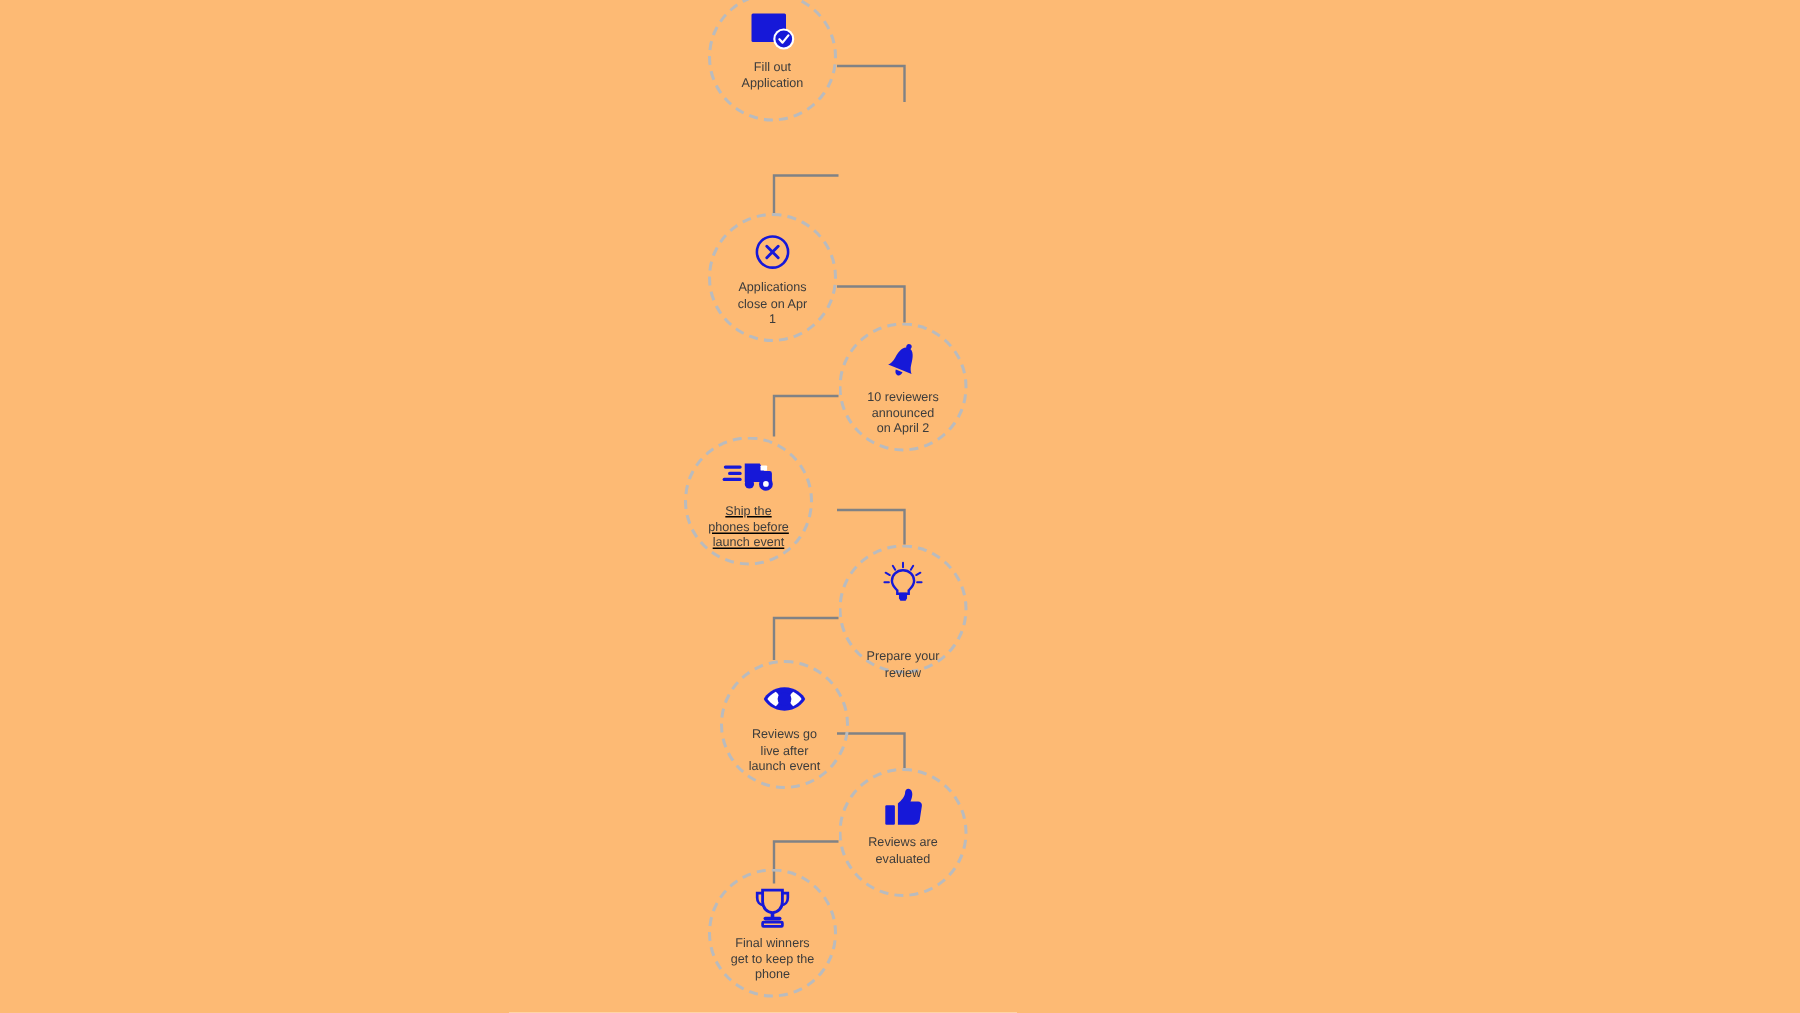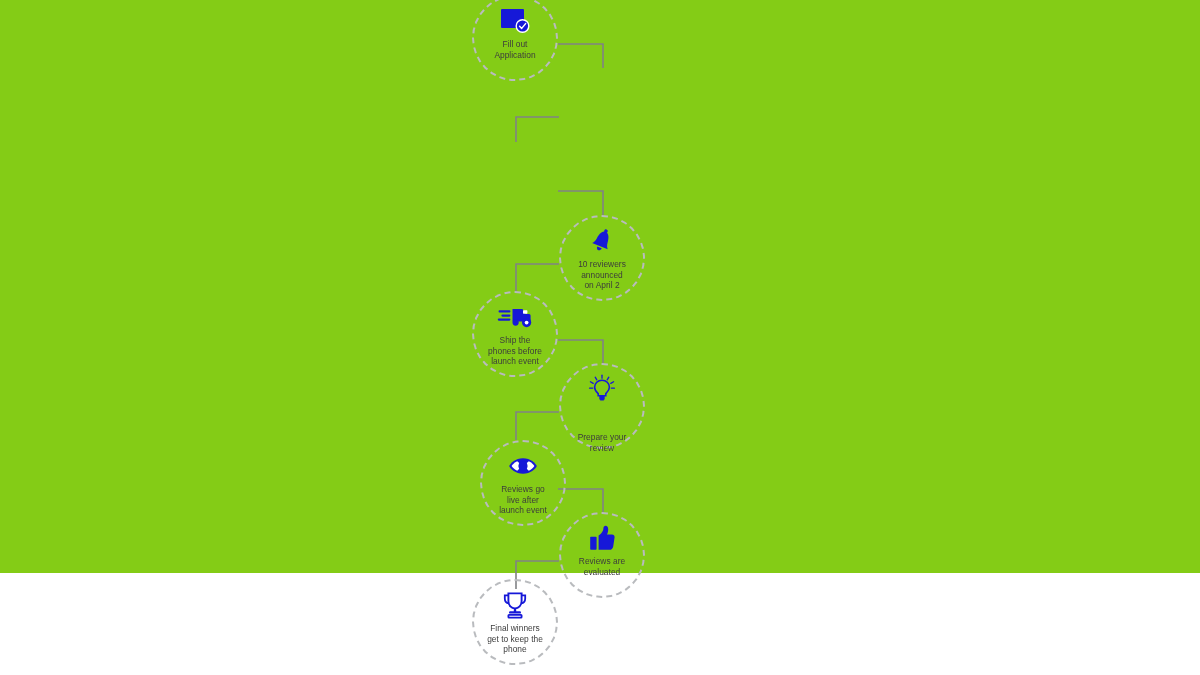--- a/index.html
+++ b/index.html
@@ -10,22 +10,22 @@
   }
   body {
     width: 1200px;
     height: 675px;
     overflow: hidden;
     font-family: "Liberation Sans", sans-serif;
   }
   #canvas {
     position: relative;
     width: 1200px;
-    height: 573px;
-    background: #84cc16;
+    height: 675px;
+    background: #fdba74;
   }
   #connectors {
     position: absolute;
     left: 0;
     top: 0;
     width: 1200px;
     height: 675px;
   }
   .node {
     position: absolute;
@@ -99,37 +99,48 @@
         <circle cx="22.5" cy="18" r="7" fill="#ffffff"></circle>
         <circle cx="22.5" cy="18" r="5.6" fill="#1618d8"></circle>
         <path d="M19.6 18.2 L21.7 20.4 L25.6 15.6" fill="none" stroke="#ffffff" stroke-width="1.5" stroke-linecap="round" stroke-linejoin="round"></path>
       </svg>
     </div>
     <div class="node-label">Fill out
 Application</div>
   </div>
 
 
+  <div class="node" style="left:472px; top:142px;">
+    <div class="node-icon">
+      <svg width="24" height="24" viewBox="0 0 24 24">
+        <circle cx="12" cy="12" r="10.4" fill="none" stroke="#1618d8" stroke-width="1.7"></circle>
+        <path d="M8.2 8.2 L15.8 15.8 M15.8 8.2 L8.2 15.8" fill="none" stroke="#1618d8" stroke-width="1.9" stroke-linecap="round"></path>
+      </svg>
+    </div>
+    <div class="node-label">Applications
+close on Apr
+1</div>
+  </div>
 
   <div class="node" style="left:559px; top:215px;">
     <div class="node-icon">
       <svg width="28" height="28" viewBox="0 0 28 28">
         <g transform="rotate(22 14 14)">
           <path d="M14 4.2 C18.2 4.2 19.4 9.8 19.8 13.6 C20.1 16.4 21.3 18.4 22.4 19.6 L5.6 19.6 C6.7 18.4 7.9 16.4 8.2 13.6 C8.6 9.8 9.8 4.2 14 4.2 Z" fill="#1618d8"></path>
           <circle cx="14" cy="3.4" r="1.8" fill="#1618d8"></circle>
           <path d="M11.6 20.8 C11.6 22.6 12.7 23.9 14 23.9 C15.3 23.9 16.4 22.6 16.4 20.8 Z" fill="#1618d8"></path>
         </g>
       </svg>
     </div>
     <div class="node-label">10 reviewers
 announced
 on April 2</div>
   </div>
 
-  <div class="node" style="left:472px; top:291px;">
+  <div class="node" style="left:456px; top:291px;text-decoration:underline;">
     <div class="node-icon">
       <svg width="34" height="24" viewBox="0 0 34 24">
         <path d="M14.5 4 H24.5 L27.5 9 H31 A1.6 1.6 0 0 1 32.6 10.6 V16.4 H14.5 Z" fill="#1618d8"></path>
         <rect x="25" y="5.3" width="4.4" height="3.4" rx="0.6" fill="#ffffff"></rect>
         <circle cx="28.6" cy="17.6" r="4.6" fill="#1618d8"></circle>
         <circle cx="28.6" cy="17.6" r="1.9" fill="#ffffff"></circle>
         <circle cx="17.6" cy="17.6" r="3.1" fill="#1618d8"></circle>
         <g stroke="#1618d8" stroke-width="2.1" stroke-linecap="round">
           <path d="M1.6 6.4 H11.4"></path>
           <path d="M4.4 10.6 H11.4"></path>

